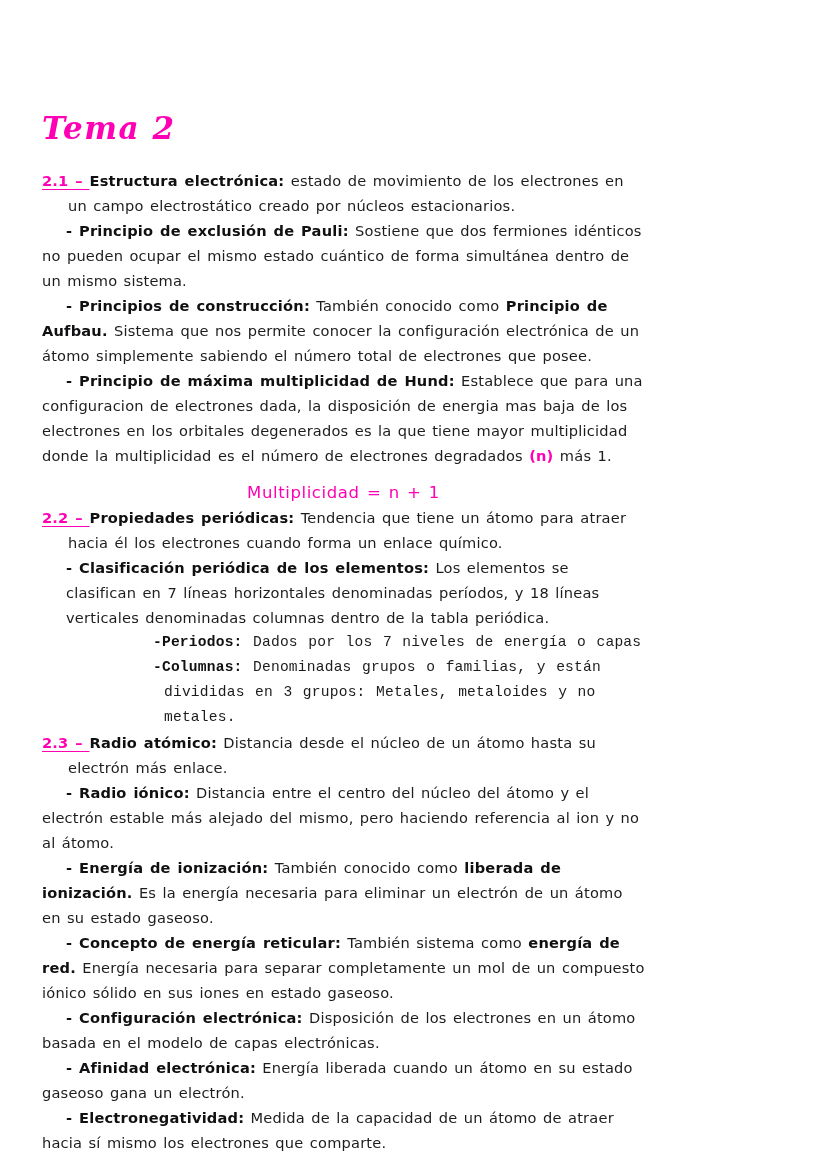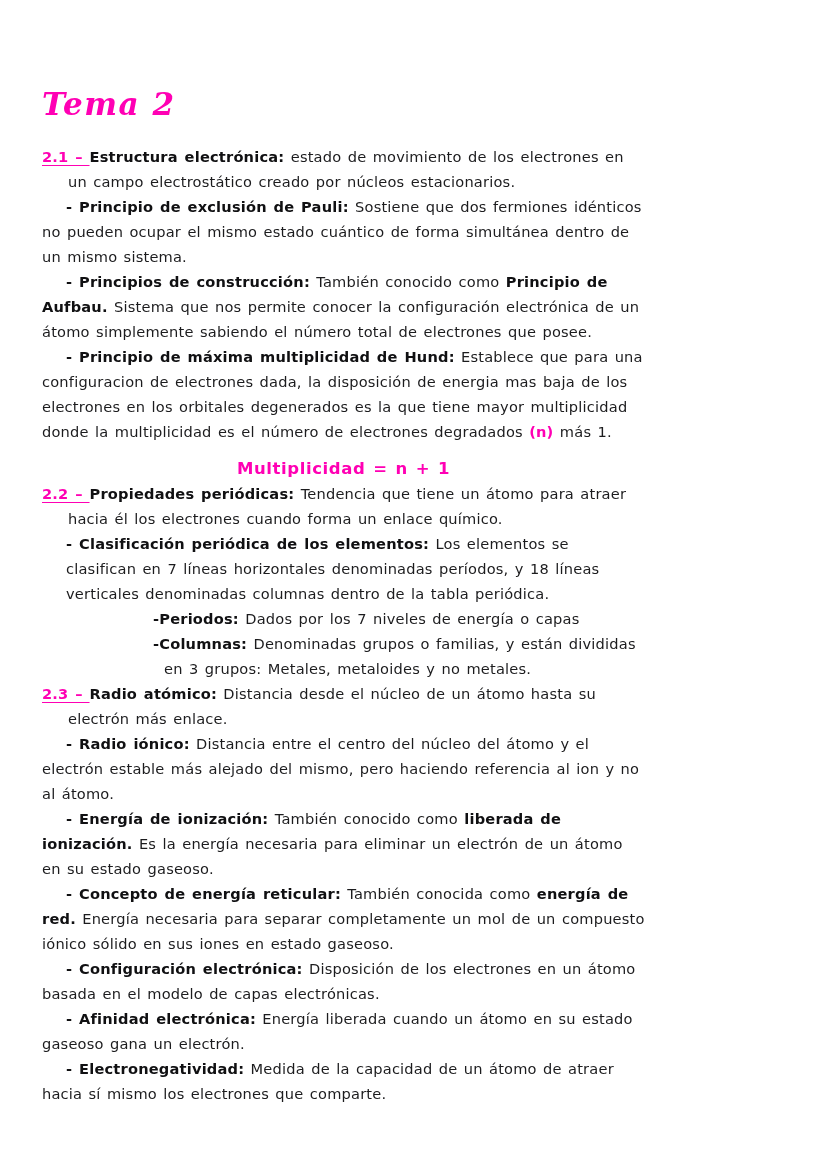--- a/index.html
+++ b/index.html
@@ -2,21 +2,21 @@
 <html><head>
 <meta charset="utf-8">
 <style>
   html, body { margin:0; padding:0; background:#ffffff; }
   .page {
     position: relative;
     width: 685px;
     height: 1171px;
     background: #ffffff;
     box-sizing: border-box;
-    padding: 86px 40px 0 42px;
+    padding: 110px 40px 0 42px;
     font-family: "DejaVu Sans", sans-serif;
     color: #1c1c1e;
     overflow: hidden;
   }
   .title {
     font-family: "DejaVu Serif", serif;
     font-style: italic;
     font-weight: 700;
     font-size: 31px;
     color: #ff00b4;
@@ -28,27 +28,27 @@
   .para {
     font-size: 14.6px;
     line-height: 25px;
     letter-spacing: 0.2px;
     word-spacing: 1.5px;
     margin: 0;
   }
   .lead   { padding-left: 26px; text-indent: -26px; }
   .sub    { text-indent: 24px; }
   .subBlock { padding-left: 24px; }
-  .subsub { padding-left: 122px; text-indent: -11px; }
+  .subsub { padding-left: 122px; text-indent: -11px; font-family: Liberation Mono, monospace; }
   .formula { text-align: center; margin-top: 12px; }
   .seg-num  { color: #ff00b4; font-weight: 700; text-decoration: underline; text-underline-offset: 3px; }
   .seg-b    { font-weight: 700; color: #101012; }
   .seg-r    { color: #1c1c1e; }
   .seg-pink { color: #ff00b4; font-weight: 700; }
-  .seg-pinkb{ color: #ff00b4; font-weight: 700; font-size: 16.5px; letter-spacing: 0.6px; }
+  .seg-pinkb{ color: #ff00b4; font-weight: 400; font-size: 16.5px; letter-spacing: 0.6px; }
 </style>
 </head>
 <body>
 
 <div class="page">
   <h1 class="title">Tema 2</h1>
 
   <div class="section">
       <div class="para lead"><span class="seg-num">2.1 – </span><span class="seg-b">Estructura electrónica:</span><span class="seg-r"> estado de movimiento de los electrones en un campo electrostático creado por núcleos estacionarios.</span></div>
       <div class="para sub"><span class="seg-b">- Principio de exclusión de Pauli:</span><span class="seg-r"> Sostiene que dos fermiones idénticos no pueden ocupar el mismo estado cuántico de forma simultánea dentro de un mismo sistema.</span></div>
@@ -59,18 +59,18 @@
   <div class="section gap-top">
       <div class="para lead"><span class="seg-num">2.2 – </span><span class="seg-b">Propiedades periódicas:</span><span class="seg-r"> Tendencia que tiene un átomo para atraer hacia él los electrones cuando forma un enlace químico.</span></div>
       <div class="para subBlock"><span class="seg-b">- Clasificación periódica de los elementos:</span><span class="seg-r"> Los elementos se clasifican en 7 líneas horizontales denominadas períodos, y 18 líneas verticales denominadas columnas dentro de la tabla periódica.</span></div>
       <div class="para subsub"><span class="seg-b">-Periodos:</span><span class="seg-r"> Dados por los 7 niveles de energía o capas</span></div>
       <div class="para subsub"><span class="seg-b">-Columnas:</span><span class="seg-r"> Denominadas grupos o familias, y están divididas en 3 grupos: Metales, metaloides y no metales.</span></div>
     </div>
   <div class="section gap-top">
       <div class="para lead"><span class="seg-num">2.3 – </span><span class="seg-b">Radio atómico:</span><span class="seg-r"> Distancia desde el núcleo de un átomo hasta su electrón más enlace.</span></div>
       <div class="para sub"><span class="seg-b">- Radio iónico:</span><span class="seg-r"> Distancia entre el centro del núcleo del átomo y el electrón estable más alejado del mismo, pero haciendo referencia al ion y no al átomo.</span></div>
       <div class="para sub"><span class="seg-b">- Energía de ionización:</span><span class="seg-r"> También conocido como </span><span class="seg-b">liberada de ionización.</span><span class="seg-r"> Es la energía necesaria para eliminar un electrón de un átomo en su estado gaseoso.</span></div>
-      <div class="para sub"><span class="seg-b">- Concepto de energía reticular:</span><span class="seg-r"> También conocida como </span><span class="seg-b">energía de red.</span><span class="seg-r"> Energía necesaria para separar completamente un mol de un compuesto iónico sólido en sus iones en estado gaseoso.</span></div>
+      <div class="para sub"><span class="seg-b">- Concepto de energía reticular:</span><span class="seg-r"> También sistema como </span><span class="seg-b">energía de red.</span><span class="seg-r"> Energía necesaria para separar completamente un mol de un compuesto iónico sólido en sus iones en estado gaseoso.</span></div>
       <div class="para sub"><span class="seg-b">- Configuración electrónica:</span><span class="seg-r"> Disposición de los electrones en un átomo basada en el modelo de capas electrónicas.</span></div>
       <div class="para sub"><span class="seg-b">- Afinidad electrónica:</span><span class="seg-r"> Energía liberada cuando un átomo en su estado gaseoso gana un electrón.</span></div>
       <div class="para sub"><span class="seg-b">- Electronegatividad:</span><span class="seg-r"> Medida de la capacidad de un átomo de atraer hacia sí mismo los electrones que comparte.</span></div>
     </div>
 </div>
 
 </body></html>

